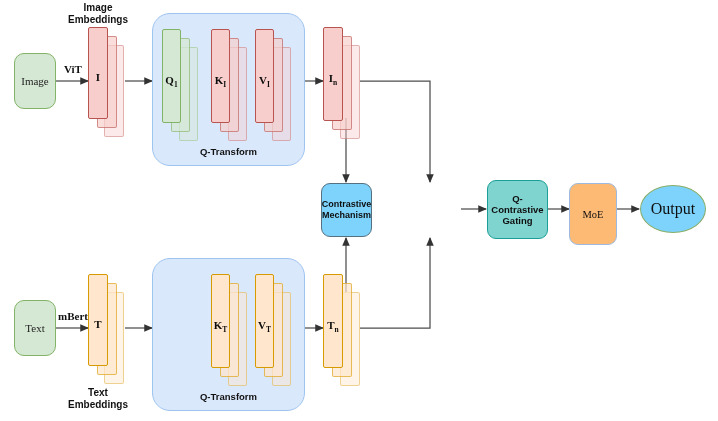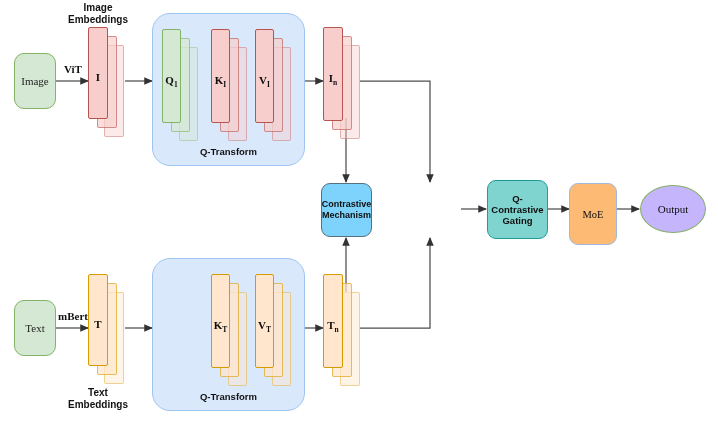--- a/index.html
+++ b/index.html
@@ -42,22 +42,22 @@
   .proc{
     border-radius:9px;font-weight:bold;font-size:9px;line-height:1.18;
     color:#0e0e0e;font-family:"Liberation Sans", sans-serif;
     padding:2px;
   }
   .proc-serif{
     border-radius:9px;font-size:10.5px;color:#0e0e0e;
     font-family:"Liberation Serif", serif;
   }
   .ellipse{
-    border-radius:50%;font-family:"Liberation Serif", serif;font-size:11px;color:#0e0e0e;
-    background:#c4b5fd;border:1.3px solid #88ae68;
+    border-radius:50%;font-family:"Liberation Serif", serif;font-size:16px;color:#0e0e0e;
+    background:#7dd3fc;border:1.3px solid #88ae68;
   }
 
   
   .flabel{
     position:absolute;font-family:"Liberation Sans", sans-serif;
     font-weight:bold;font-size:10px;color:#111;text-align:center;line-height:1.2;
   }
   .edgelabel{
     position:absolute;font-family:"Liberation Serif", serif;
     font-weight:bold;font-size:11px;color:#111;text-align:center;white-space:nowrap;

